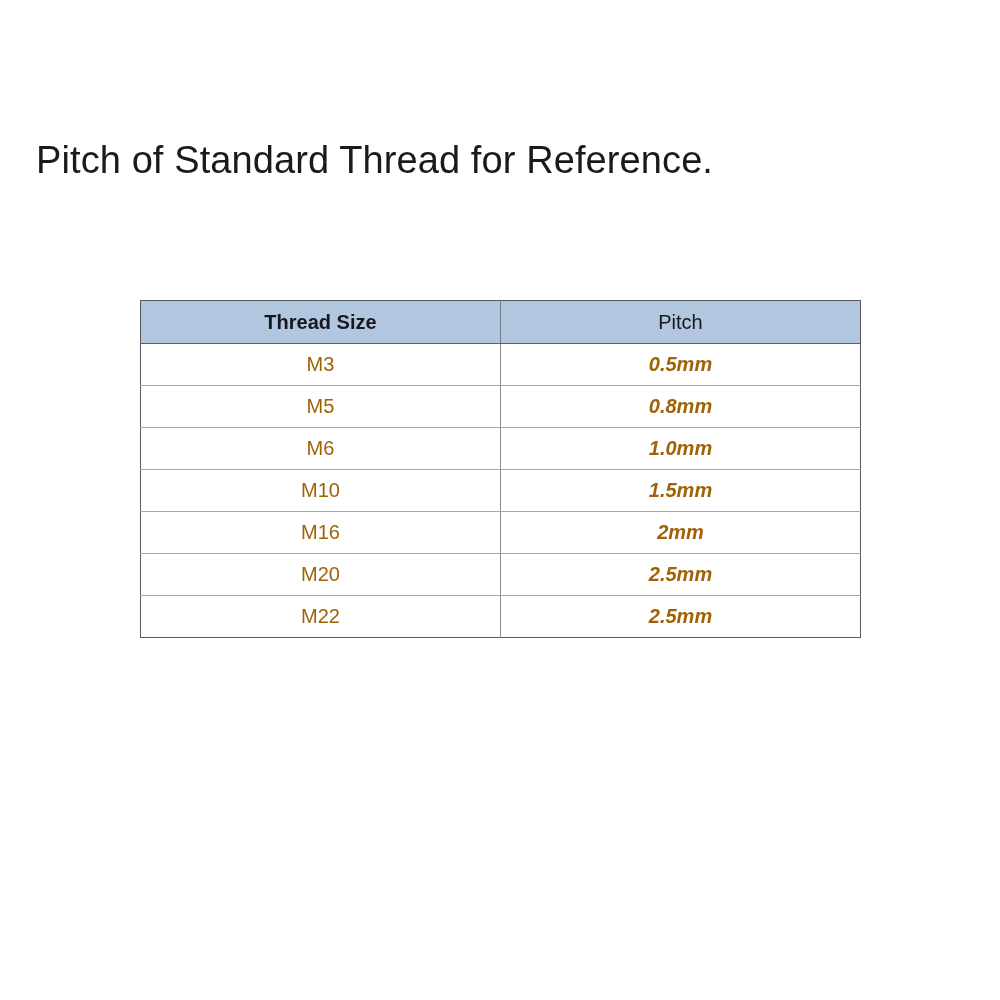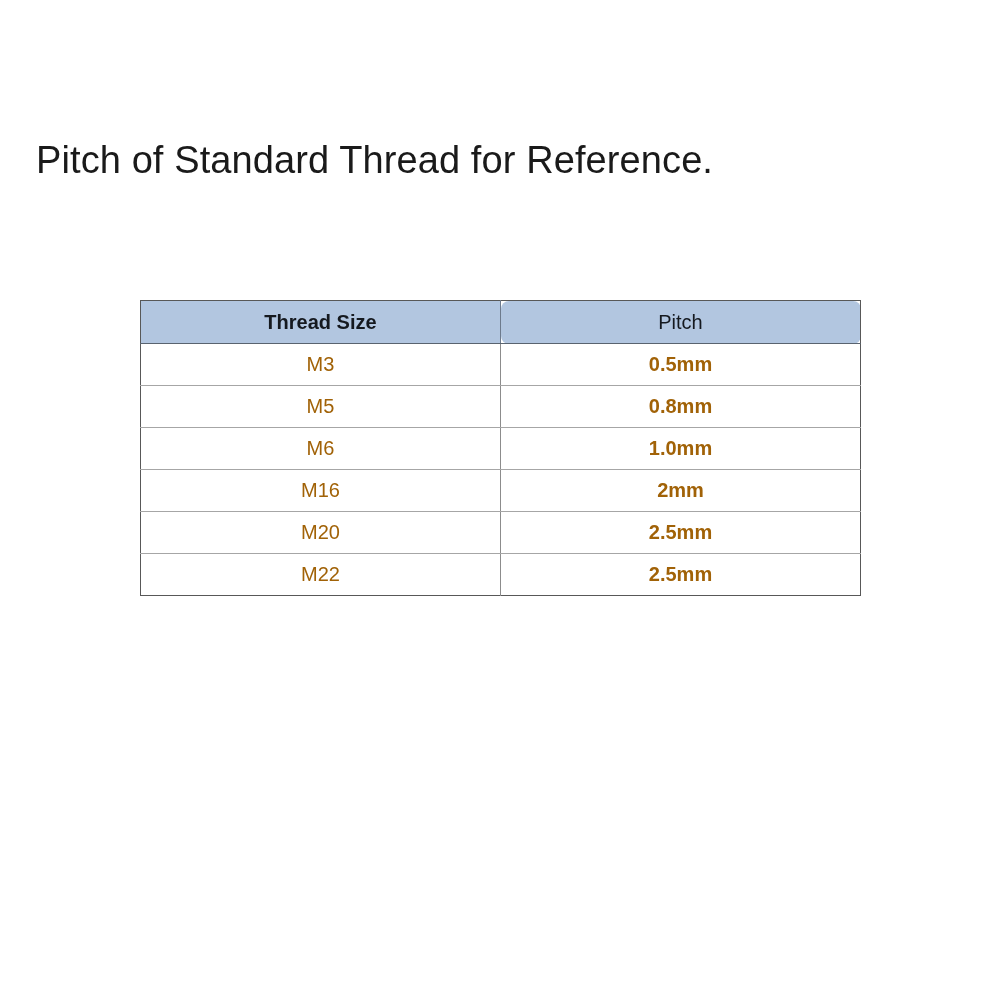--- a/index.html
+++ b/index.html
@@ -64,21 +64,20 @@
     padding: 0 6px;
     text-align: center;
     vertical-align: middle;
     font-size: 20px;
     color: #15191f;
     border-right: 1px solid #6d7a8c;
     border-bottom: 1px solid #59636f;
   }
   table.thread-table thead th:last-child {
     border-right: none;
-    border-radius: 8px;
   }
   table.thread-table thead th.th-thread {
     font-weight: 700;
   }
   table.thread-table thead th.th-pitch {
     font-weight: 400;
   }
 
   table.thread-table tbody td {
     background: #ffffff;
@@ -96,20 +95,21 @@
   }
   table.thread-table tbody tr:last-child td {
     border-bottom: none;
   }
 
   table.thread-table tbody td.cell-thread {
     font-weight: 400;
   }
   table.thread-table tbody td.cell-pitch {
     font-weight: 600;
+    font-style: italic;
   }
 </style>
 </head>
 <body>
 
 <div id="page">
 
   <div id="page-title">Pitch of Standard Thread for Reference.</div>
 
   <div id="thread-table-wrap">
@@ -132,20 +132,24 @@
           </tr>
           <tr>
             <td class="cell-thread">M5</td>
             <td class="cell-pitch">0.8mm</td>
           </tr>
           <tr>
             <td class="cell-thread">M6</td>
             <td class="cell-pitch">1.0mm</td>
           </tr>
           <tr>
+            <td class="cell-thread">M10</td>
+            <td class="cell-pitch">1.5mm</td>
+          </tr>
+          <tr>
             <td class="cell-thread">M16</td>
             <td class="cell-pitch">2mm</td>
           </tr>
           <tr>
             <td class="cell-thread">M20</td>
             <td class="cell-pitch">2.5mm</td>
           </tr>
           <tr>
             <td class="cell-thread">M22</td>
             <td class="cell-pitch">2.5mm</td>

